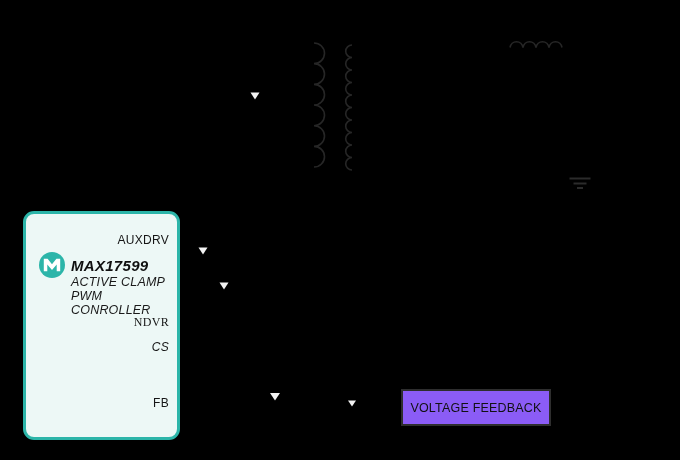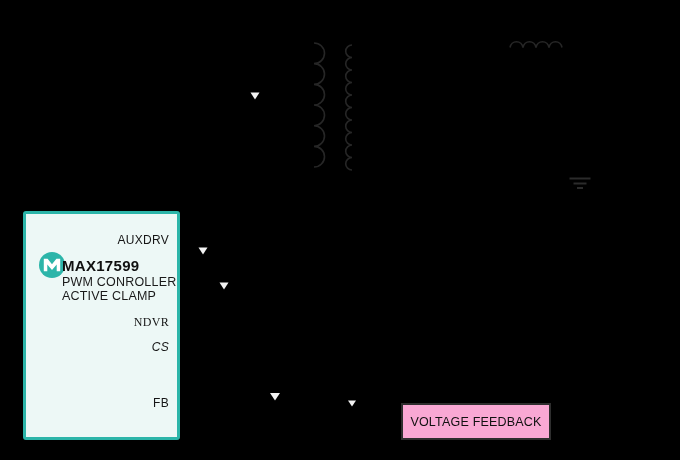--- a/index.html
+++ b/index.html
@@ -4,40 +4,40 @@
 <style>
   html,body{margin:0;padding:0;background:#000;}
   .stage{
     position:relative;width:680px;height:460px;background:var(--bg,#000);
     overflow:hidden;font-family:"Liberation Sans",sans-serif;
   }
   .layer{position:absolute;left:0;top:0;}
   
   .ic{
     position:absolute;left:23px;top:211px;width:157px;height:229px;
-    box-sizing:border-box;border:3px solid var(--teal,#2CB5A9);border-radius:3px;
+    box-sizing:border-box;border:3px solid var(--teal,#2CB5A9);border-radius:11px;
     background:var(--mint,#EDF8F6);
   }
   .pin{
     position:absolute;right:8px;font-size:12px;color:#161616;
     letter-spacing:0.3px;white-space:nowrap;font-weight:500;
   }
   .pin-auxdrv{top:19px;}
   .pin-ndvr{top:101px;font-family:Liberation Serif, serif;}
   .pin-cs{top:126px;font-style:italic;}
   .pin-fb{top:182px;}
   .logo{position:absolute;left:13px;top:38px;width:26px;height:26px;}
-  .titles{position:absolute;left:36px;top:42px;}
+  .titles{position:absolute;left:45px;top:42px;font-style:italic;}
   .part{font-size:15px;font-weight:bold;color:#101010;letter-spacing:0.3px;line-height:19px;}
   .sub{font-size:12.5px;color:#1a1a1a;line-height:14px;letter-spacing:0.2px;}
   
   .fbbox{
     position:absolute;left:401px;top:389px;width:150px;height:37px;
-    box-sizing:border-box;background:#f9a8d4;border:2px solid #2e2e2e;
-    display:flex;align-items:center;justify-content:center;margin-top:14px;
+    box-sizing:border-box;background:#8b5cf6;border:2px solid #2e2e2e;
+    display:flex;align-items:center;justify-content:center;
   }
   .fbbox span{font-size:12.5px;color:#111;letter-spacing:0.2px;white-space:nowrap;}
 </style>
 </head>
 <body>
 
 <div class="stage" style="--bg: #000000; --teal: #2CB5A9; --mint: #EDF8F6;">
 
   <svg class="layer" width="680" height="460" viewBox="0 0 680 460">
 
@@ -78,22 +78,22 @@
     <div class="pin pin-fb">FB</div>
 
     <svg class="logo" viewBox="-13 -13 26 26">
       <circle cx="0" cy="0" r="13" fill="#2CB5A9"></circle>
       <path d="M-8.2,6.3 L-8.2,-6.3 L-4.4,-6.3 L0,-0.8 L4.4,-6.3 L8.2,-6.3 L8.2,6.3
                L4.7,6.3 L4.7,-0.6 L0,5.1 L-4.7,-0.6 L-4.7,6.3 Z" fill="#ffffff"></path>
     </svg>
 
     <div class="titles">
       <div class="part">MAX17599</div>
+      <div class="sub">ACTIVE CLAMP</div>
       <div class="sub">PWM CONROLLER</div>
-      <div class="sub">ACTIVE CLAMP</div>
     </div>
   </div>
 
   <div class="fbbox">
     <span>VOLTAGE FEEDBACK</span>
   </div>
 
 </div>
 
 </body></html>

